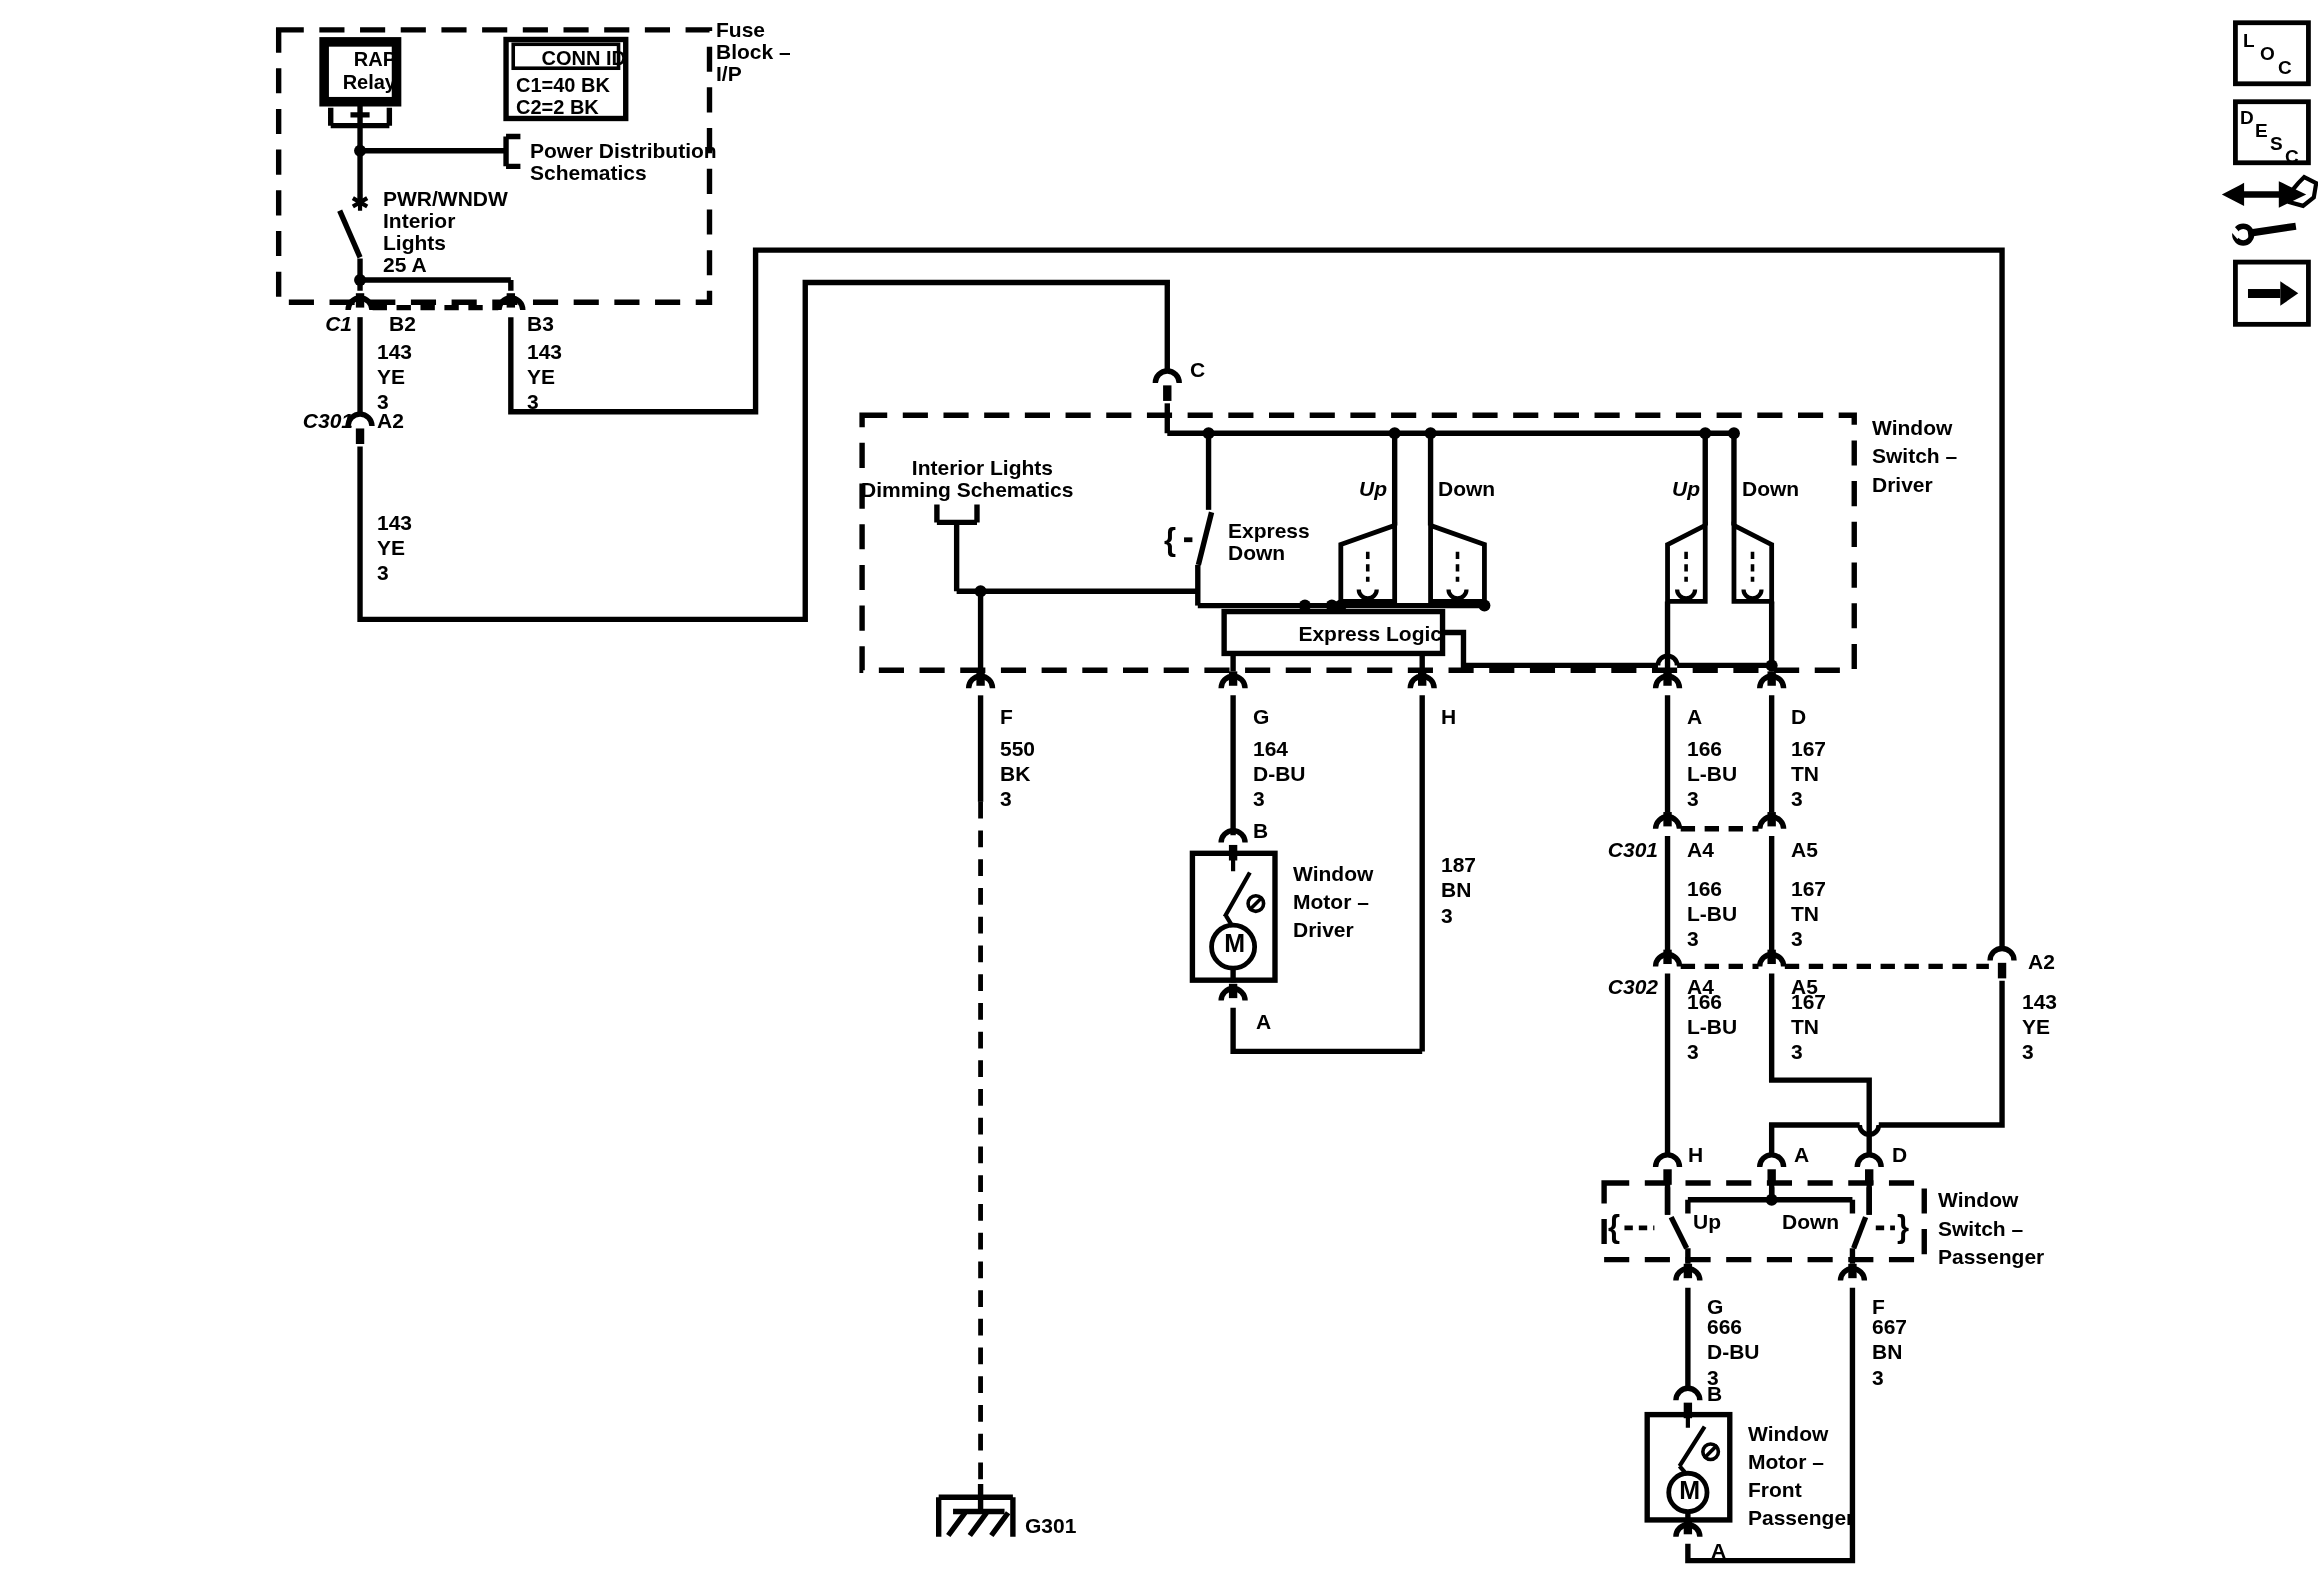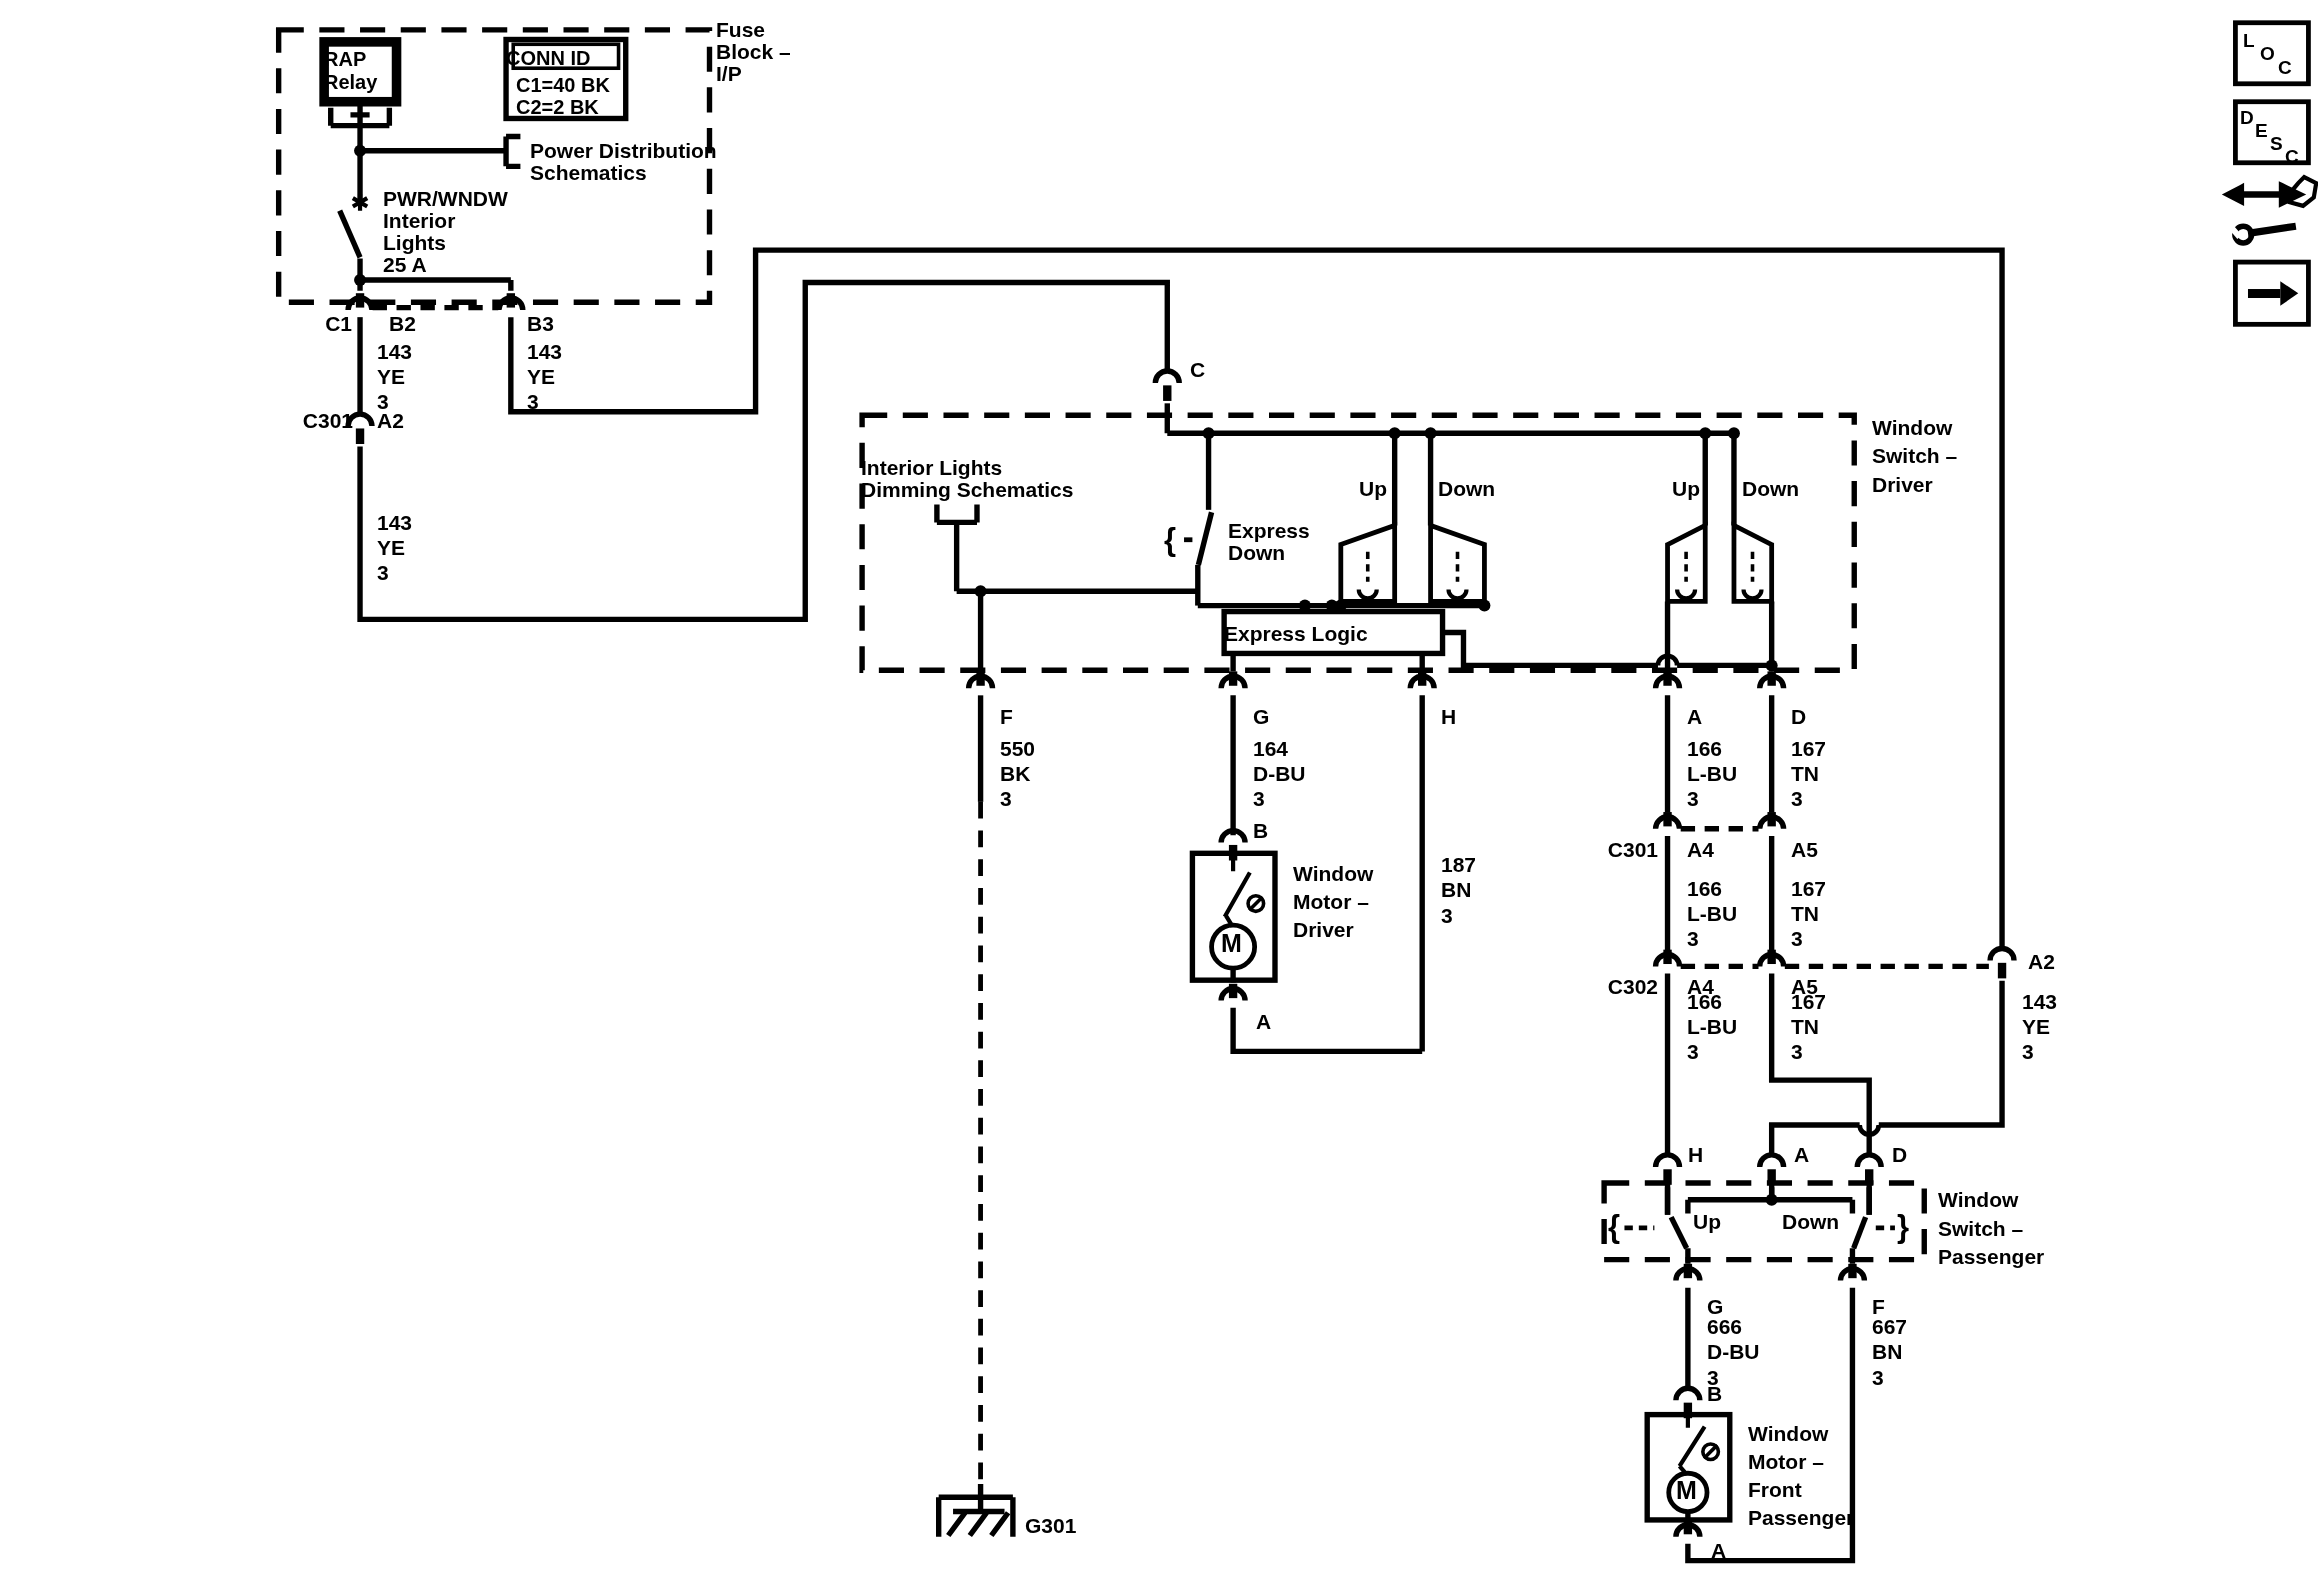--- a/index.html
+++ b/index.html
@@ -1,22 +1,22 @@
 <!DOCTYPE html>
 <html style="font-size:9.6px"><head>
 <meta charset="utf-8">
 <style>
   html,body{margin:0;padding:0;background:#fff;}
   body{width:2319px;height:1569px;position:relative;overflow:hidden;
        font-family:"Liberation Sans",sans-serif;color:#000;}
   #stage{position:absolute;left:0;top:0;width:2319px;height:1388px;border-radius:18px;}
   svg{position:absolute;left:0;top:0;}
   .lb{position:absolute;font:700 21px "Liberation Sans",sans-serif;line-height:25px;white-space:nowrap;color:#000;}
-  .c{text-align:left;}
-  .r{text-align:right;}
+  .c{text-align:right;}
+  .r{text-align:right;font-style:italic;}
   .s33{font-size:20px;line-height:23px;}
   .s42{font-size:25px;}
   .ic{font:700 19px "Liberation Sans",sans-serif;}
   .brace{font:700 31px "Liberation Sans",sans-serif;}
 </style>
 </head>
 <body>
 
 <div id="stage">
 

